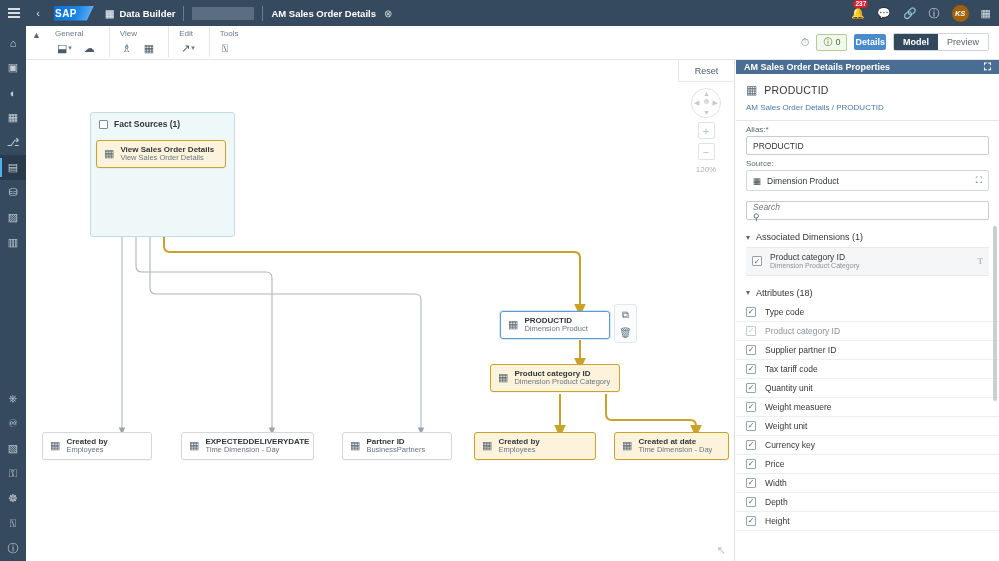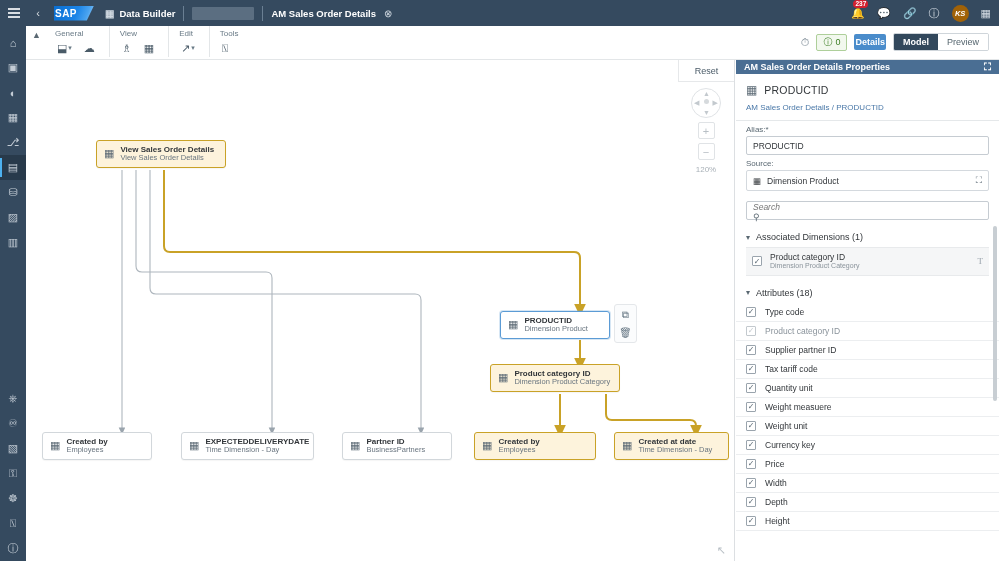--- a/index.html
+++ b/index.html
@@ -399,20 +399,26 @@
 
       <path d="M138,110 L138,186 Q138,192 144,192 L548,192 Q554,192 554,198 L554,250" fill="none" stroke="#c9a227" stroke-width="2" marker-end="url(#aorange)"></path>
 
       <path d="M554,280 L554,304" fill="none" stroke="#c9a227" stroke-width="2" marker-end="url(#aorange)"></path>
 
       <path d="M534,334 L534,371" fill="none" stroke="#c9a227" stroke-width="2" marker-end="url(#aorange)"></path>
 
       <path d="M580,334 L580,354 Q580,360 586,360 L664,360 Q670,360 670,366 L670,371" fill="none" stroke="#c9a227" stroke-width="2" marker-end="url(#aorange)"></path>
     </svg>
 
+    <div class="fact-group">
+      <div class="fact-head">
+        <span class="box"></span>
+        <span>Fact Sources (1)</span>
+      </div>
+    </div>
 
     <div class="node orange" style="left:70px; top:80px; width:130px;">
       <span class="nico">▦</span>
       <span class="ntxt">
         <span class="ntitle">View Sales Order Details</span>
         <span class="nsub">View Sales Order Details</span>
       </span>
     </div>
 
     <div class="node selected" style="left:474px; top:251px; width:110px;">

